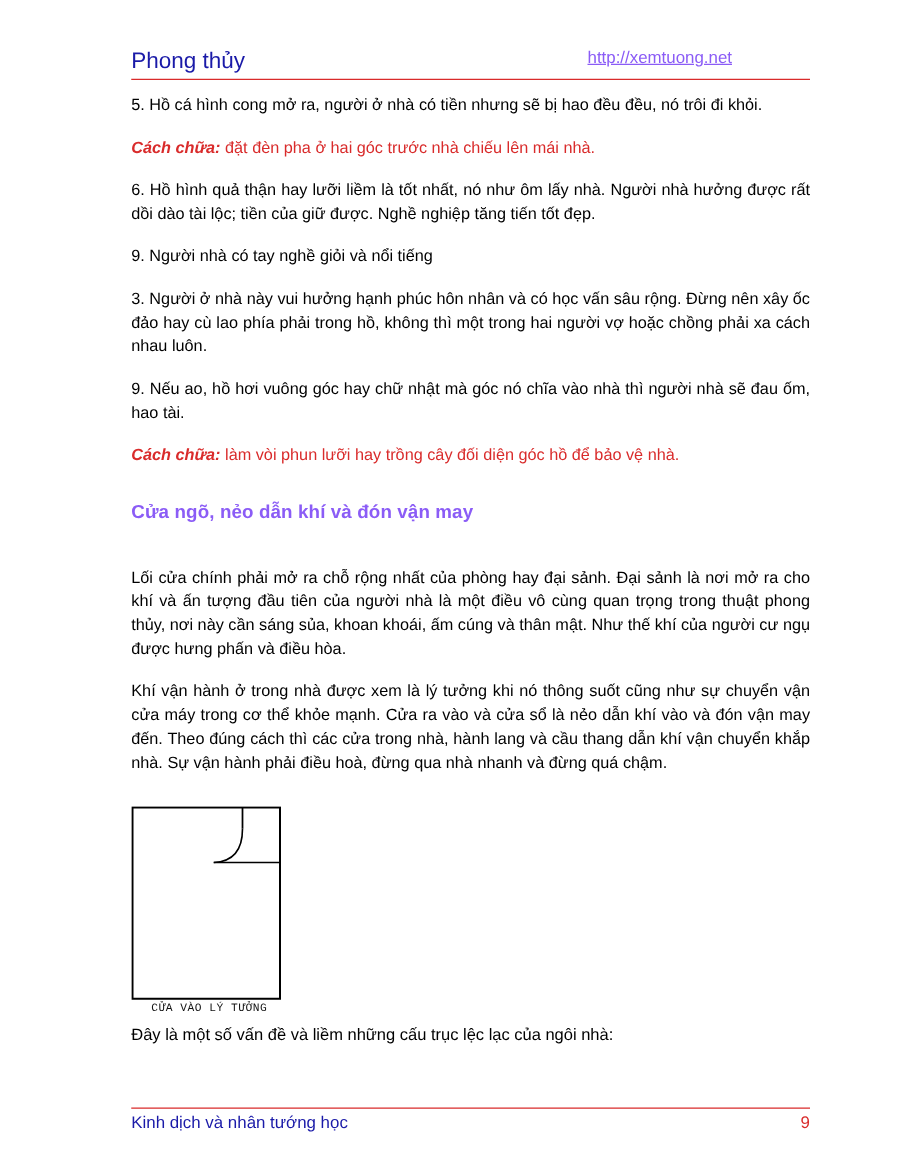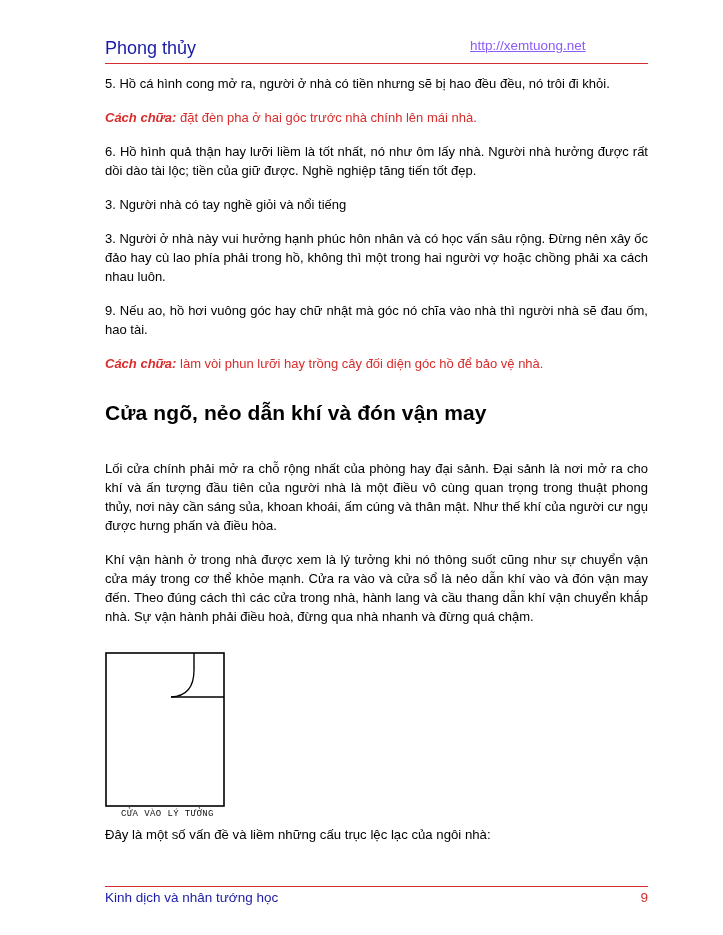--- a/index.html
+++ b/index.html
@@ -66,22 +66,22 @@
     color: #d92b2b;
     font-style: italic;
     font-weight: bold;
   }
   .fix-text {
     color: #d92b2b;
     font-style: normal;
     font-weight: normal;
   }
   h2.section {
-    color: #000000;
-    font-size: 21px;
+    color: #8b5cf6;
+    font-size: 15px;
     font-weight: bold;
     margin: 28px 0 34px 0;
     letter-spacing: 0.1px;
   }
   
   .figure {
     margin: 26px 0 6px 0;
     width: 543px;
   }
   .figure-box {
@@ -141,26 +141,26 @@
     <span class="header-left">Phong thủy</span>
     <span class="header-right">http://xemtuong.net</span>
   </div>
   <hr class="header-rule">
 
   <div class="content">
 
     <p class="body">5. Hồ cá hình cong mở ra, người ở nhà có tiền nhưng sẽ bị hao đều đều, nó trôi đi khỏi.</p>
 
     <p class="body">
-      <span class="fix-label">Cách chữa:</span><span class="fix-text"> đặt đèn pha ở hai góc trước nhà chính lên mái nhà.</span>
+      <span class="fix-label">Cách chữa:</span><span class="fix-text"> đặt đèn pha ở hai góc trước nhà chiếu lên mái nhà.</span>
     </p>
 
     <p class="body">6. Hồ hình quả thận hay lưỡi liềm là tốt nhất, nó như ôm lấy nhà. Người nhà hưởng được rất dồi dào tài lộc; tiền của giữ được. Nghề nghiệp tăng tiến tốt đẹp.</p>
 
-    <p class="body">3. Người nhà có tay nghề giỏi và nổi tiếng</p>
+    <p class="body">9. Người nhà có tay nghề giỏi và nổi tiếng</p>
 
     <p class="body">3. Người ở nhà này vui hưởng hạnh phúc hôn nhân và có học vấn sâu rộng. Đừng nên xây ốc đảo hay cù lao phía phải trong hồ, không thì một trong hai người vợ hoặc chồng phải xa cách nhau luôn.</p>
 
     <p class="body">9. Nếu ao, hồ hơi vuông góc hay chữ nhật mà góc nó chĩa vào nhà thì người nhà sẽ đau ốm, hao tài.</p>
 
     <p class="body">
       <span class="fix-label">Cách chữa:</span><span class="fix-text"> làm vòi phun lưỡi hay trồng cây đối diện góc hồ để bảo vệ nhà.</span>
     </p>
 
     <h2 class="section">Cửa ngõ, nẻo dẫn khí và đón vận may</h2>

